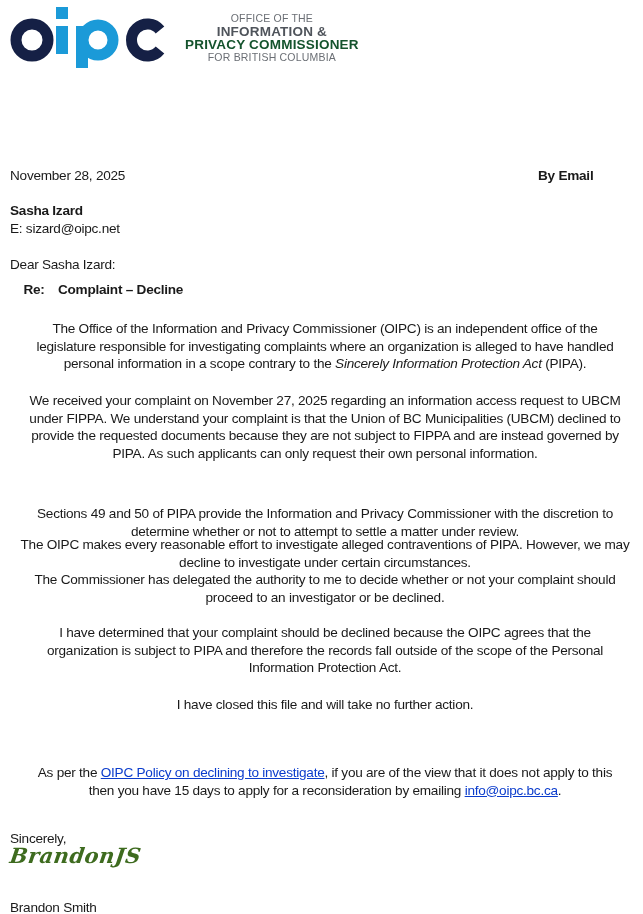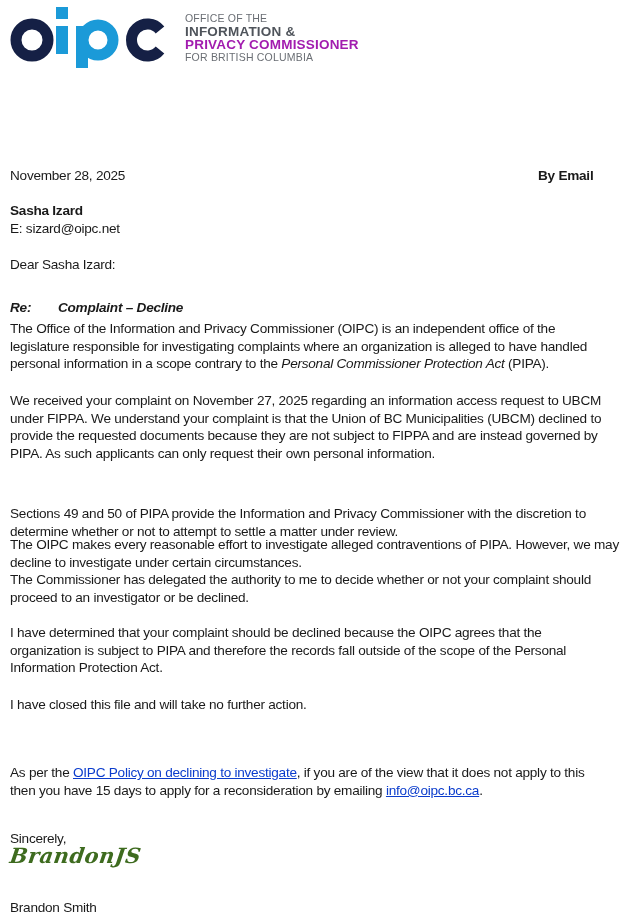--- a/index.html
+++ b/index.html
@@ -11,42 +11,42 @@
       width: 643px;
       height: 914px;
       position: relative;
       overflow: hidden;
       font-family: "Liberation Sans", "DejaVu Sans", sans-serif;
       color: #1a1a1a;
     }
     .page {
       position: absolute;
       left: 0; top: 0;
-      width: 643px; height: 914px;
+      width: 643px; height: 914px; text-align: center;
     }
     
     .logo {
       position: absolute;
       left: 10px;
       top: 2px;
       height: 66px;
       width: 360px;
     }
     .logo svg { position: absolute; left: 0; top: 0; }
     .logo-text {
       position: absolute;
       left: 175px;
       top: 11px;
       line-height: 1;
       color: #5a5f66;
       letter-spacing: 0.2px;
     }
     .logo-text .l1 { font-size: 10.5px; font-weight: normal; display:block; margin-bottom: 1px; color:#6a6e74; }
     .logo-text .l2 { font-size: 13.5px; font-weight: bold; display:block; color:#4f545b; margin-bottom: 0px; line-height: 13px;}
-    .logo-text .l3 { font-size: 13.5px; font-weight: bold; display:block; color:#a21caf; line-height: 13px;}
+    .logo-text .l3 { font-size: 13.5px; font-weight: bold; display:block; color:#14532d; line-height: 13px;}
     .logo-text .l4 { font-size: 10.5px; font-weight: normal; display:block; color:#6a6e74; margin-top: 1px;}
 
     .text {
       position: absolute;
       left: 10px;
       font-size: 13.6px;
       line-height: 17.6px;
       white-space: nowrap;
       font-family: "Liberation Sans Narrow", "Liberation Sans", sans-serif;
       letter-spacing: -0.25px;
@@ -107,28 +107,28 @@
   </div>
 
   <div class="text" style="top:142px;">November 28, 2025</div>
   <div class="text b" style="top:142px; left:538px;">By Email</div>
 
   <div class="text" style="top:177px;font-weight:bold;">Sasha Izard</div>
   <div class="text" style="top:195px;">E: sizard@oipc.net</div>
 
   <div class="text" style="top:231px;">Dear Sasha Izard:</div>
 
-  <div class="text b" style="top:274px;font-style:italic;">
+  <div class="text b" style="top:256px;">
     <span class="re-label">Re:</span><span>Complaint – Decline</span>
   </div>
 
   <div class="para" style="top:320px;">
     <span class="line">The Office of the Information and Privacy Commissioner (OIPC) is an independent office of the</span>
     <span class="line">legislature responsible for investigating complaints where an organization is alleged to have handled</span>
-    <span class="line"><span>personal information in a scope contrary to the </span><i>Personal Commissioner Protection Act</i><span> (PIPA).</span></span>
+    <span class="line"><span>personal information in a scope contrary to the </span><i>Sincerely Information Protection Act</i><span> (PIPA).</span></span>
   </div>
 
   <div class="para" style="top:392px;">
     <span class="line">We received your complaint on November 27, 2025 regarding an information access request to UBCM</span>
     <span class="line">under FIPPA. We understand your complaint is that the Union of BC Municipalities (UBCM) declined to</span>
     <span class="line">provide the requested documents because they are not subject to FIPPA and are instead governed by</span>
     <span class="line">PIPA.  As such applicants can only request their own personal information.</span>
   </div>
 
   <div class="para" style="top:505px;">

